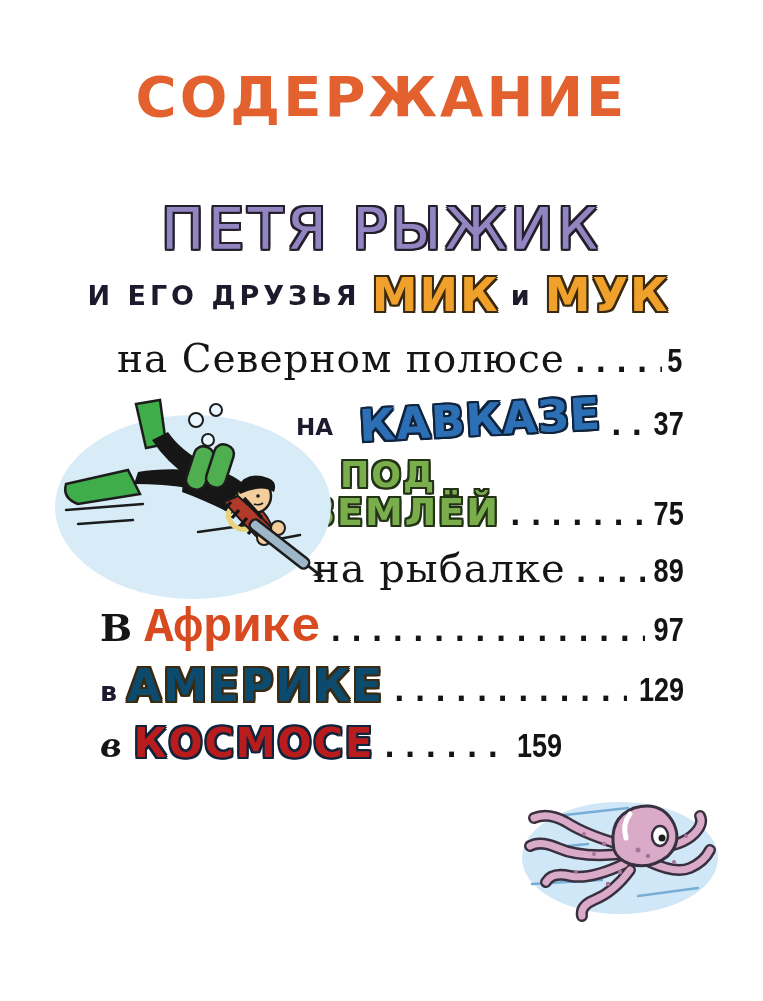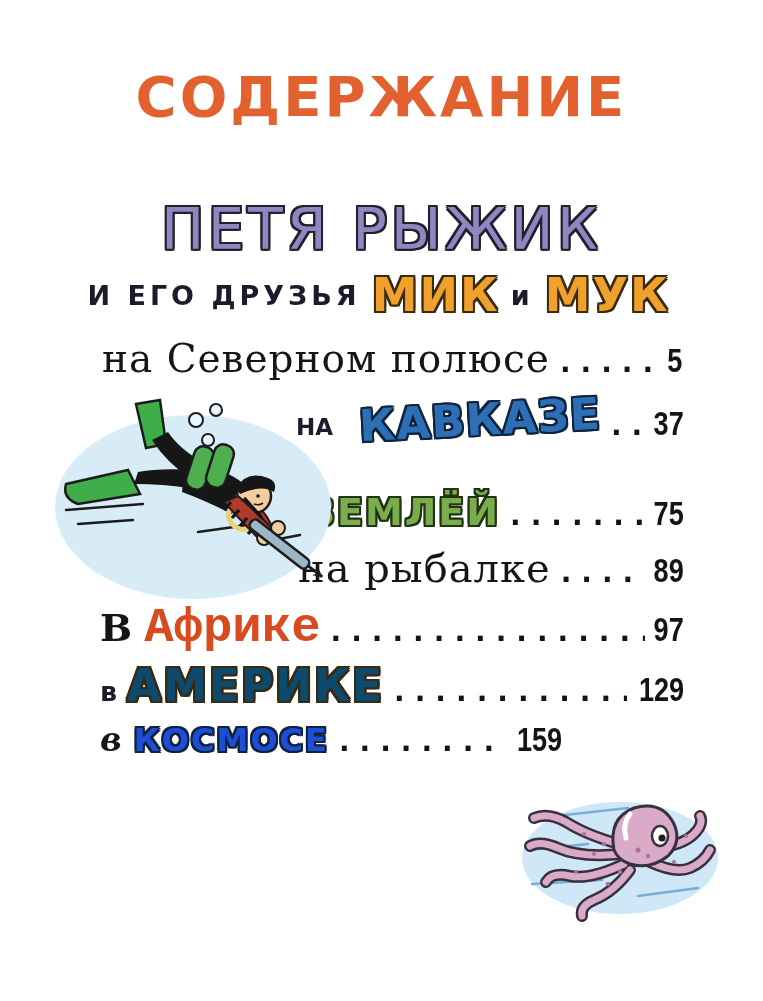--- a/index.html
+++ b/index.html
@@ -43,21 +43,21 @@
   }
   .leader{
     flex:1;overflow:hidden;white-space:nowrap;
     font-size:28px;font-weight:700;letter-spacing:10px;color:#141414;
     margin:0 2px 0 10px;min-width:20px;
   }
   .pagenum{
     font-family:"Liberation Sans",sans-serif;font-weight:700;font-size:33px;
     color:#141414;transform:scaleX(.82);transform-origin:right bottom;
   }
-  .script{font-family:"DejaVu Serif",serif;color:#151515;}
+  .script{font-family:"DejaVu Serif",serif;color:#151515;margin-left:15px;}
   .row-np{top:336px;left:102px;width:580px;}
   .row-np .t{font-size:39px;letter-spacing:1px;}
   .row-kv{top:394px;left:296px;width:388px;}
   .row-kv .pre{font-size:23px;font-weight:800;color:#1c1c2e;margin-right:26px;}
   .row-kv .t{
     font-size:44px;font-weight:800;letter-spacing:1px;color:#2C6FB4;
     --oc:#10233c;display:inline-block;transform:rotate(-3deg);
   }
   .pod-line{
     position:absolute;top:455px;left:340px;
@@ -68,21 +68,21 @@
   .row-rb{top:545px;left:298px;width:386px;}
   .row-rb .t{font-size:40px;letter-spacing:1px;}
   .row-af{top:600px;left:100px;width:584px;}
   .row-af .pre{font-family:"DejaVu Serif",serif;font-size:38px;font-weight:700;color:#151515;margin-right:12px;}
   .row-af .t{font-family:Liberation Mono, monospace;font-size:49px;font-weight:700;color:#D84A1F;}
   .row-am{top:660px;left:100px;width:584px;}
   .row-am .pre{font-size:27px;font-weight:800;color:#1c1c2e;margin-right:10px;}
   .row-am .t{font-size:44px;font-weight:800;letter-spacing:2px;color:#0c4a6e;--oc:#3a2a10;}
   .row-ks{top:720px;left:100px;width:462px;}
   .row-ks .pre{font-family:"DejaVu Serif",serif;font-style:italic;font-size:33px;font-weight:700;color:#151515;margin-right:12px;}
-  .row-ks .t{font-size:32px;font-weight:800;letter-spacing:2px;color:#1d4ed8;--oc:#10233c;}
+  .row-ks .t{font-size:40px;font-weight:800;letter-spacing:2px;color:#b91c1c;--oc:#10233c;}
   
   .diver{position:absolute;left:48px;top:392px;width:285px;height:220px;}
   .octopus{position:absolute;left:518px;top:788px;width:205px;height:155px;}
 </style>
 </head>
 <body>
 
 <div id="page">
 
   <div class="main-title">СОДЕРЖАНИЕ</div>
@@ -102,20 +102,21 @@
     <span class="pagenum">5</span>
   </div>
 
   <div class="row row-kv">
     <span class="pre">НА</span>
     <span class="t stroke">КАВКАЗЕ</span>
     <span class="leader">........</span>
     <span class="pagenum">37</span>
   </div>
 
+  <div class="pod-line stroke">ПОД</div>
   <div class="row row-zm">
     <span class="t stroke">ЗЕМЛЁЙ</span>
     <span class="leader">...........</span>
     <span class="pagenum">75</span>
   </div>
 
   <div class="row row-rb">
     <span class="t script">на рыбалке</span>
     <span class="leader">........</span>
     <span class="pagenum">89</span>

